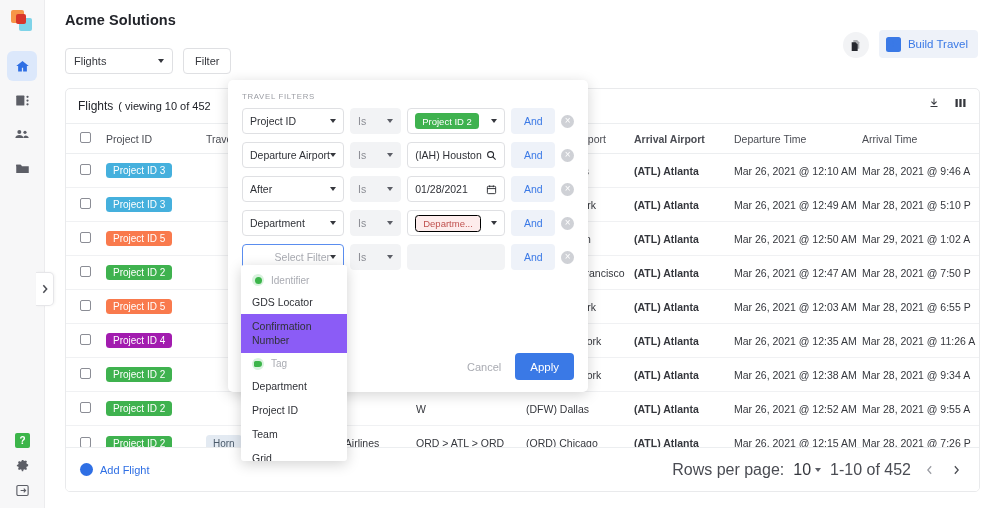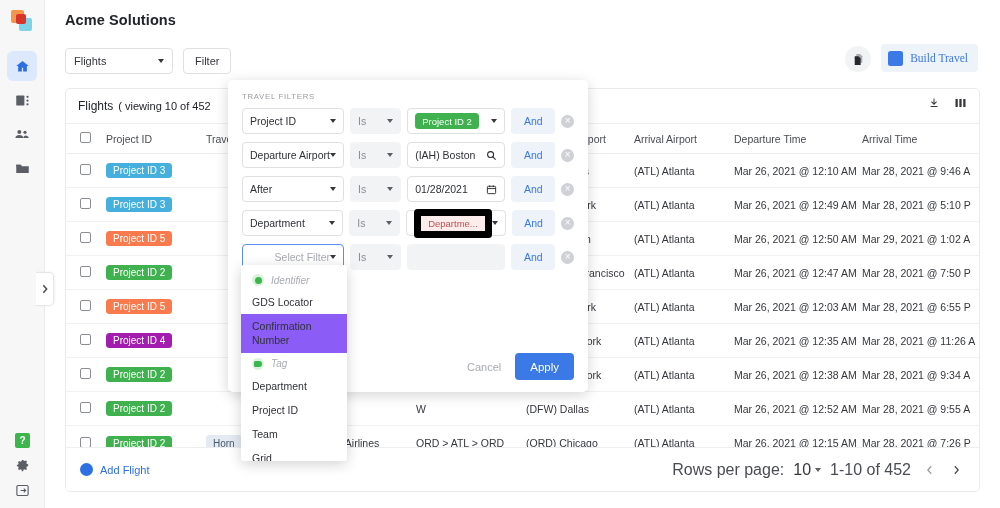--- a/index.html
+++ b/index.html
@@ -55,21 +55,21 @@
     background: #fff; display: flex; align-items: center; padding: 0 8px;
     font-size: 11px; color: #35373d; cursor: pointer; justify-content: space-between;
   }
   .caret { width: 0; height: 0; border-left: 3.5px solid transparent; border-right: 3.5px solid transparent; border-top: 4.5px solid #35373d; }
   .caret.lite { border-top-color: #5c5e66; }
   .btn-outline {
     height: 26px; border: 1px solid #dfe0e3; border-radius: 4px; background: #fff;
     padding: 0 11px; font-size: 11px; color: #35373d; display: flex; align-items: center; cursor: pointer;
   }
 
-  .toolbar-right { position: absolute; right: 22px; top: 44px; display: flex; align-items: flex-end; gap: 10px; font-family: Liberation Serif, serif; }
+  .toolbar-right { position: absolute; right: 22px; top: 30px; display: flex; align-items: flex-end; gap: 10px; }
   .icon-circle { width: 26px; height: 26px; border-radius: 50%; background: #f2f3f5; display: flex; align-items: center; justify-content: center; cursor: pointer; }
   .btn-build {
     height: 28px; background: #eef2f9; border-radius: 4px; display: flex; align-items: center;
     gap: 7px; padding: 0 10px 0 7px; cursor: pointer;
   }
   .plus-sq { width: 15px; height: 15px; background: #3a79e6; border-radius: 2.5px; color: #fff;
     font-size: 13px; line-height: 14px; text-align: center; font-weight: 500; }
   .btn-build span { font-size: 11.5px; color: #3a79e6; font-weight: 500; }
 
   
@@ -92,21 +92,21 @@
   tbody td {
     font-size: 10.5px; color: #35373d; padding: 9px 0; border-bottom: 1px solid #f0f1f3;
     white-space: nowrap; overflow: hidden;
   }
   .c-chk   { width: 40px; padding-left: 14px !important; }
   .c-proj  { width: 100px; }
   .c-trav  { width: 105px; }
   .c-air   { width: 105px; }
   .c-route { width: 110px; }
   .c-dep   { width: 108px; }
-  .c-arr   { width: 100px; }
+  .c-arr   { width: 100px; font-weight: bold; }
   .c-dtime { width: 128px; }
   .c-atime { width: 120px; }
 
   .chk { width: 11px; height: 11px; border: 1.3px solid #8b8d95; border-radius: 2px; display: inline-block; cursor: pointer; }
   .badge {
     display: inline-block; padding: 2px 7px; border-radius: 3.5px;
     font-size: 10px; color: #fff; white-space: nowrap;
   }
   .tag-soft { display: inline-block; padding: 2.5px 7px; border-radius: 3.5px; font-size: 10px;
     background: #e3eaf2; color: #4a5a6a; white-space: nowrap; }
@@ -147,33 +147,33 @@
   .f-val.empty { background: #f2f3f5; border-color: #f2f3f5; }
   .and-btn {
     width: 45px; height: 26px; background: #eef2f9; border-radius: 4px;
     display: flex; align-items: center; justify-content: center;
     font-size: 10.5px; color: #3a79e6; cursor: pointer;
   }
   .x-btn { width: 13px; height: 13px; border-radius: 50%; background: #cfd1d6; color: #fff;
     font-size: 10px; line-height: 12px; text-align: center; cursor: pointer; }
   .chip { display: inline-block; padding: 2.5px 7px; border-radius: 3.5px; font-size: 9.5px; color: #fff; }
   .chip-outline { display: inline-block; padding: 2px 7px; border-radius: 3.5px; font-size: 9.5px;
-    background: #fdecec; border: 7px solid #000000; color: #c0514f; }
+    background: #fdecec; border: 1px solid #000000; color: #c0514f; }
   .fp-actions { position: absolute; right: 14px; bottom: 12px; display: flex; align-items: center; gap: 14px; }
   .btn-cancel { font-size: 11px; color: #a9abb2; cursor: pointer; background: none; border: none; font-family: inherit; }
   .btn-apply { height: 27px; padding: 0 15px; background: #3a79e6; color: #fff; border: none;
     border-radius: 4px; font-size: 11.5px; cursor: pointer; font-family: inherit; }
 
   
   .fdrop {
     position: absolute; left: 196px; top: 265px; width: 106px; height: 196px;
     background: #fff; box-shadow: 0 3px 14px rgba(0,0,0,.18); border-radius: 3px;
     z-index: 30; overflow: hidden; padding-top: 4px;
   }
-  .fgroup { display: flex; align-items: center; gap: 7px; padding: 5px 11px 4px 11px; font-style: italic; }
+  .fgroup { display: flex; align-items: center; gap: 7px; padding: 5px 11px 4px 11px; }
   .fgroup span { font-size: 10px; color: #a9abb2; }
   .dot-ring { width: 12px; height: 12px; border-radius: 50%; background: #d9f2de;
     display: flex; align-items: center; justify-content: center; }
   .dot-ring i { width: 7px; height: 7px; border-radius: 50%; background: #3cb54a; display: block; }
   .dot-tag { width: 12px; height: 12px; border-radius: 50%; background: #d9f2de;
     display: flex; align-items: center; justify-content: center; }
   .dot-tag i { width: 8px; height: 6px; background: #3cb54a; display: block; border-radius: 1.5px 3px 3px 1.5px; }
   .fopt { padding: 5px 11px; font-size: 10.5px; color: #2f3137; cursor: pointer; line-height: 1.35; }
   .fopt.hl { background: #8b5cf6; }
 </style>
@@ -457,21 +457,21 @@
           <div class="frow">
             <div class="f-field f-key">
               <span>Departure Airport</span>
               <span class="caret"></span>
             </div>
             <div class="f-field f-op">
               <span>Is</span>
               <span class="caret lite"></span>
             </div>
             <div class="f-field f-val">
-              <span>(IAH) Boston</span>
+              <span>(IAH) Houston</span>
               <svg width="11" height="11" viewBox="0 0 24 24" fill="none" stroke="#26282e" stroke-width="2.4">
                 <circle cx="10" cy="10" r="6.5"></circle>
                 <path d="M15 15l6 6"></path>
               </svg>
             </div>
             <div class="and-btn">And</div>
             <div class="x-btn">×</div>
           </div>
           <div class="frow">
             <div class="f-field f-key">

